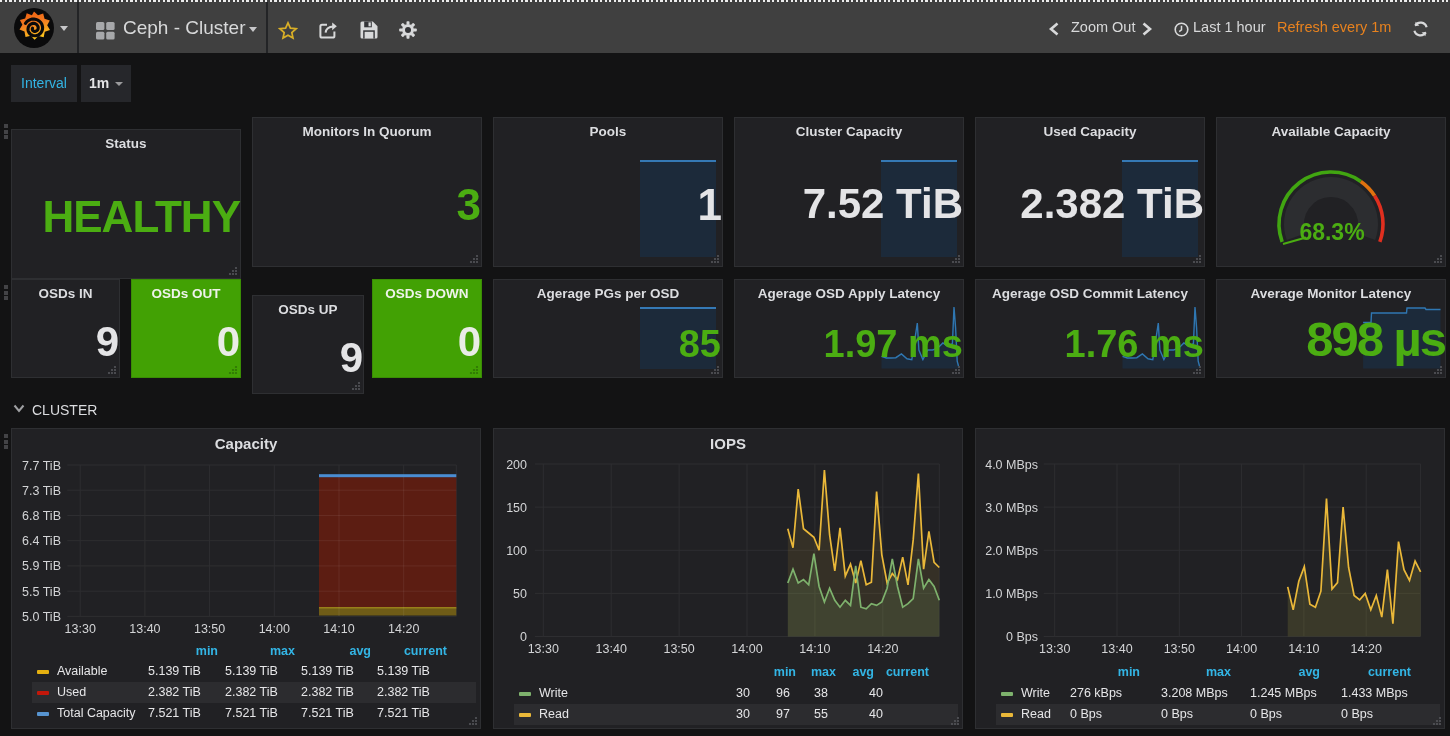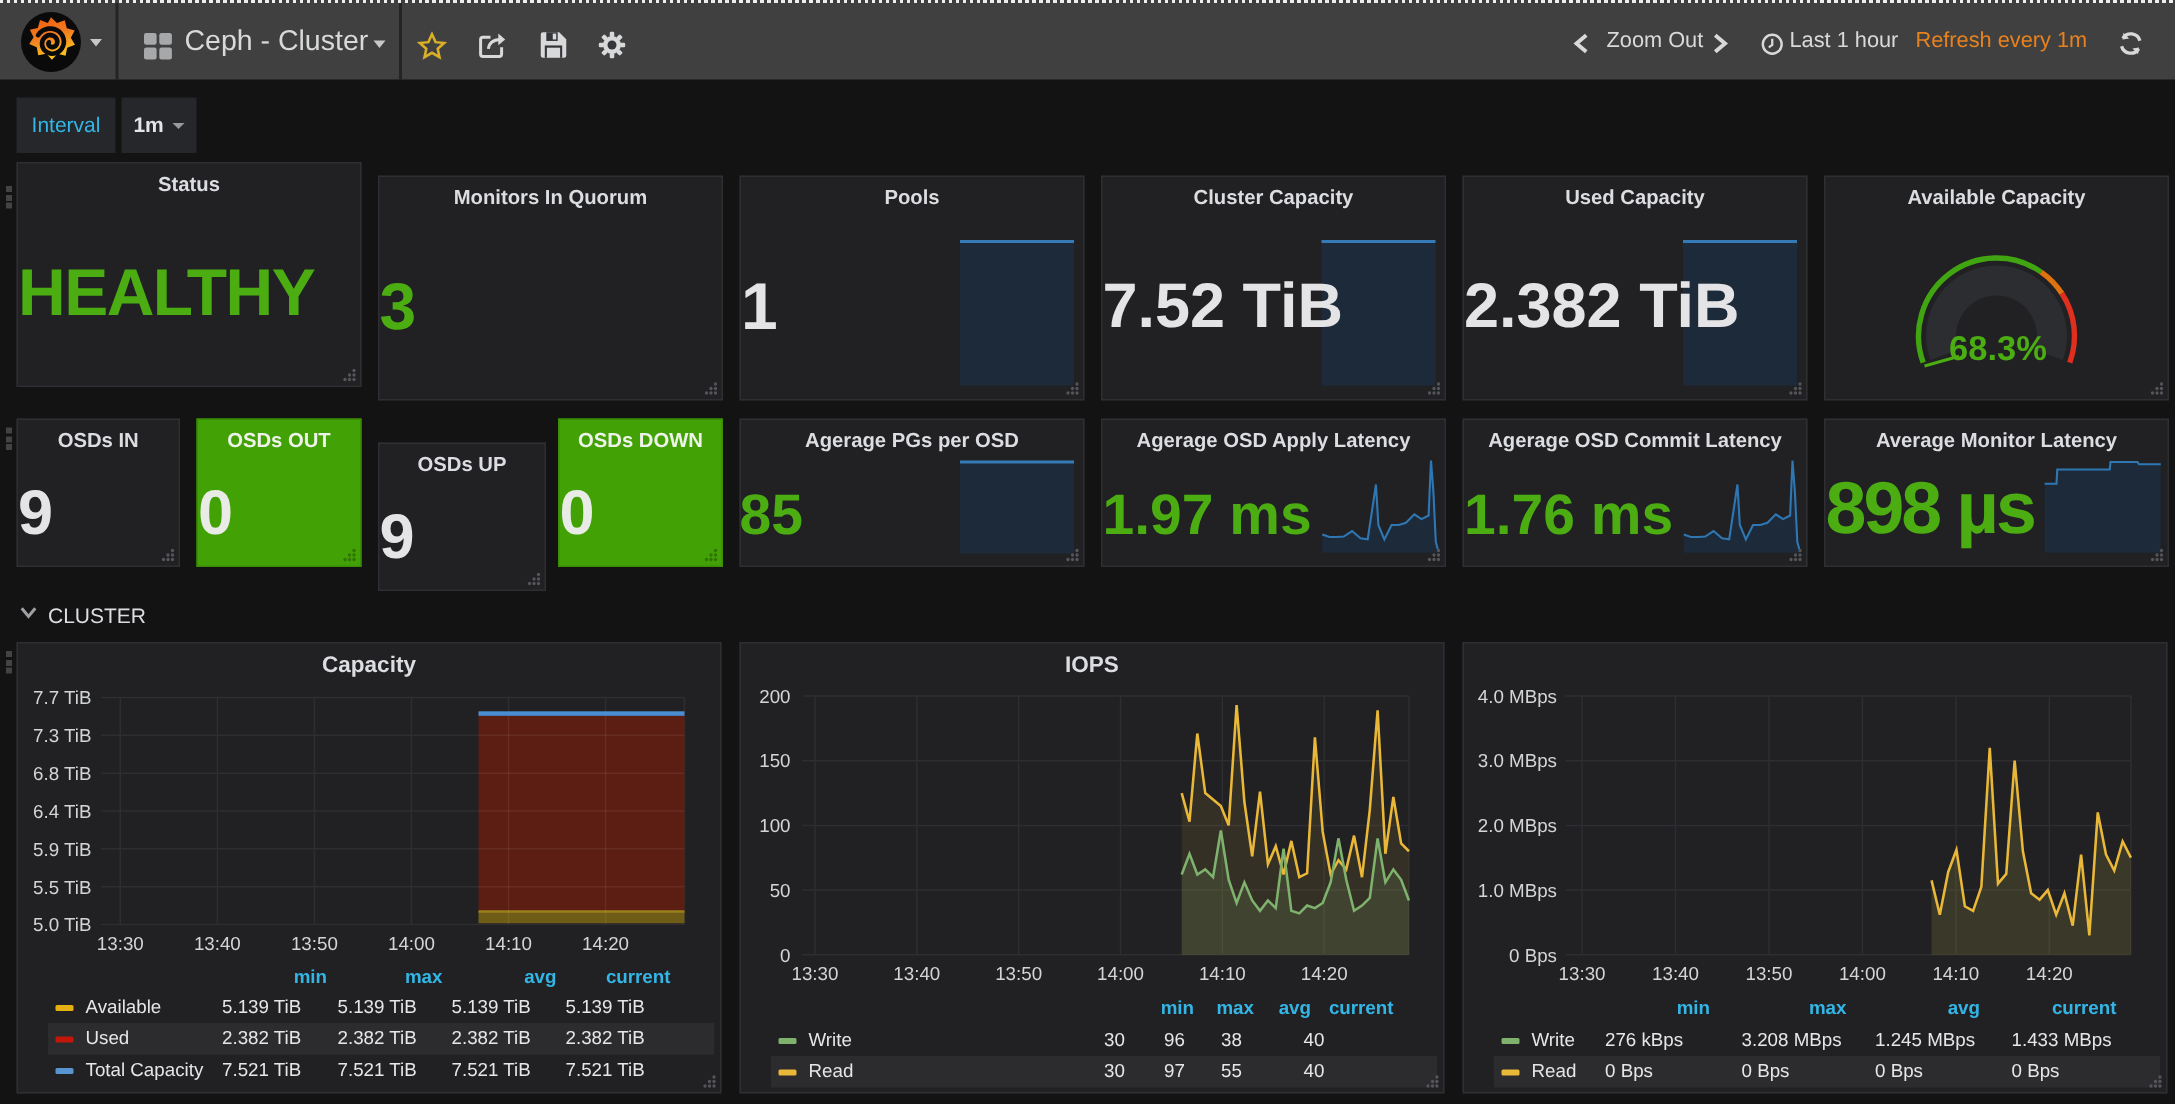--- a/index.html
+++ b/index.html
@@ -10,21 +10,21 @@
 #topstrip { top:0; left:0; width:1450px; height:2px;
   background:repeating-linear-gradient(90deg,#ededed 0 2.3px,#3f3f3f 2.3px 4.65px); }
 #navbar { top:2px; left:0; width:1450px; height:51px; background:#404040; }
 .navsep { top:0; width:2px; height:51px; background:#232426; }
 .navtext { color:#d8d9da; font-size:19px; line-height:51px; }
 .caret { width:0; height:0; border-left:4px solid transparent; border-right:4px solid transparent; border-top:5px solid #c7c7c9; }
 .panel { background:#212124; border:1px solid #2e2f32; }
 .gpanel { background:#42a104; border:1px solid #3a8d04; }
 .ptitle { position:absolute; top:6px; left:0; width:100%; text-align:center;
   color:#dcdde0; font-size:13.5px; font-weight:bold; }
-.bigval { position:absolute; left:0; width:100%; text-align:left; font-weight:bold; }
+.bigval { position:absolute; left:0; width:100%; text-align:right; font-weight:bold; }
 .white { color:#e4e4e6; }
 .green { color:#4bad12; }
 .handle3 { width:4px; }
 .handle3 div { width:4px; height:4px; background:#434346; margin-bottom:1.5px; }
 .rsz { position:absolute; right:2px; bottom:2px; width:10px; height:10px; }
 .btn { top:65px; height:37px; background:#26272b; text-align:center; line-height:37px; font-size:14px; }
 .legendhead { position:absolute; color:#33b5e5; font-weight:bold; font-size:12.5px; text-align:right; }
 .lrow { position:absolute; height:21px; font-size:12.5px; color:#e6e6e8; }
 .lnum { position:absolute; text-align:left; top:3px; }
 .zebra { background:rgba(255,255,255,0.05); }
@@ -135,21 +135,21 @@
       <div></div>
       <div></div>
       <div></div>
     </div>
 
 <svg class="abs" style="left:13px;top:404px" width="12" height="9" viewBox="0 0 12 9">
   <path d="M1.5 1.5 L6 7 L10.5 1.5" fill="none" stroke="#9fa0a3" stroke-width="2"></path>
 </svg>
 <div class="abs" style="left:32px;top:402px;color:#dcdde0;font-size:14px">CLUSTER</div>
 
-<div class="abs panel" style="left:11px;top:108px;width:230px;height:150px">
+<div class="abs panel" style="left:11px;top:129px;width:230px;height:150px">
   <div class="ptitle">Status</div>
   <div class="bigval green" style="top:62px;font-size:44px;letter-spacing:-1px">HEALTHY</div>
   <svg class="rsz" width="10" height="10">
         <g fill="#55565a">
           <circle cx="8" cy="2" r="1.1"></circle>
           <circle cx="5" cy="5" r="1.1"></circle>
           <circle cx="8" cy="5" r="1.1"></circle>
           <circle cx="2" cy="8" r="1.1"></circle>
           <circle cx="5" cy="8" r="1.1"></circle>
           <circle cx="8" cy="8" r="1.1"></circle>

